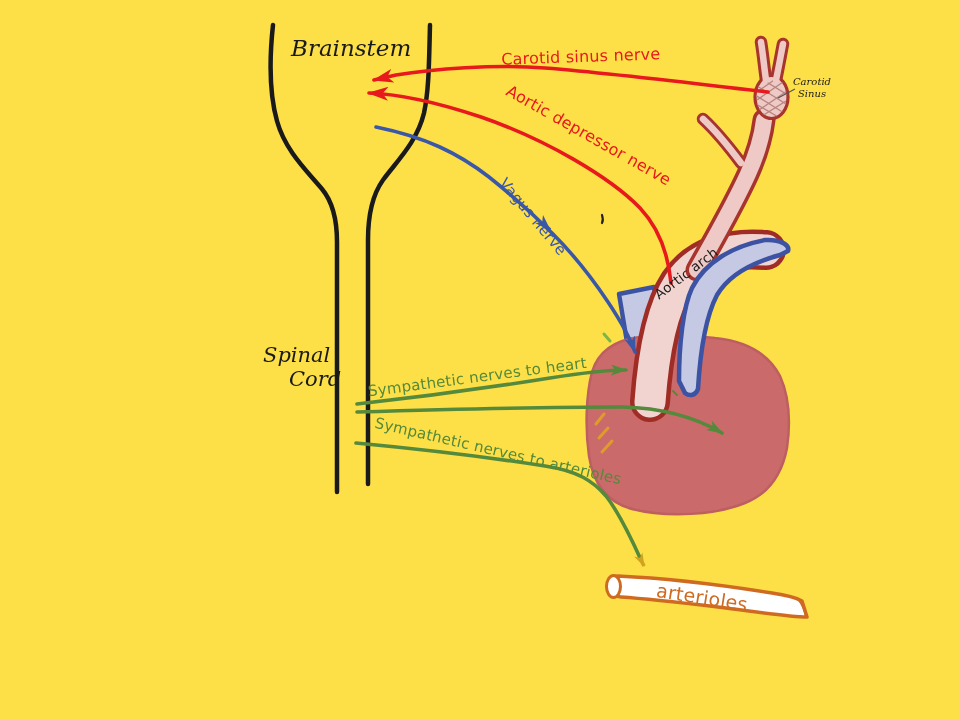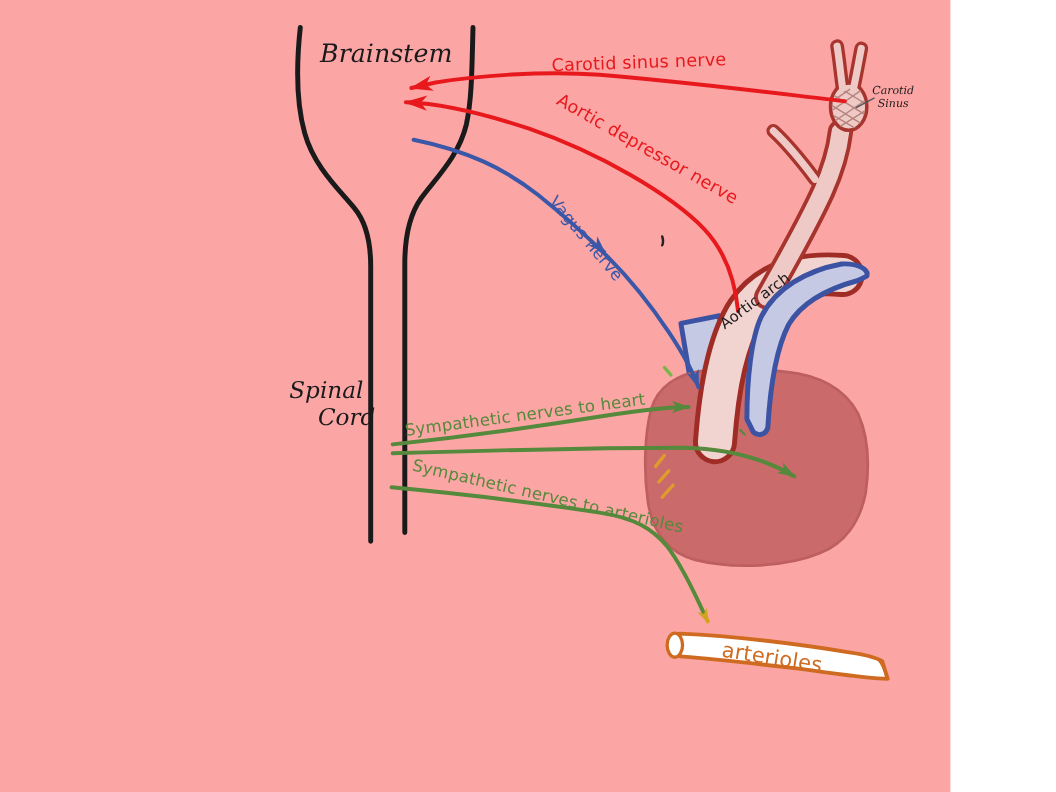--- a/index.html
+++ b/index.html
@@ -1,16 +1,16 @@
 <!DOCTYPE html>
 <html><head>
 <meta charset="utf-8">
 <style>
   html,body { margin:0; padding:0; background:#ffffff; }
-  .stage { position:relative; width:864px; height:720px; background:#fca5a5; overflow:hidden; }
+  .stage { position:relative; width:960px; height:720px; background:#fde047; overflow:hidden; }
   svg { display:block; }
   .t-comic { font-family:"DejaVu Sans", sans-serif; letter-spacing:.2px; }
   .t-ink   { font-family:"DejaVu Serif", serif; font-style:italic; }
 </style>
 </head>
 <body>
 
 <div class="stage">
 <svg width="960" height="720" viewBox="0 0 960 720">
   <defs>

